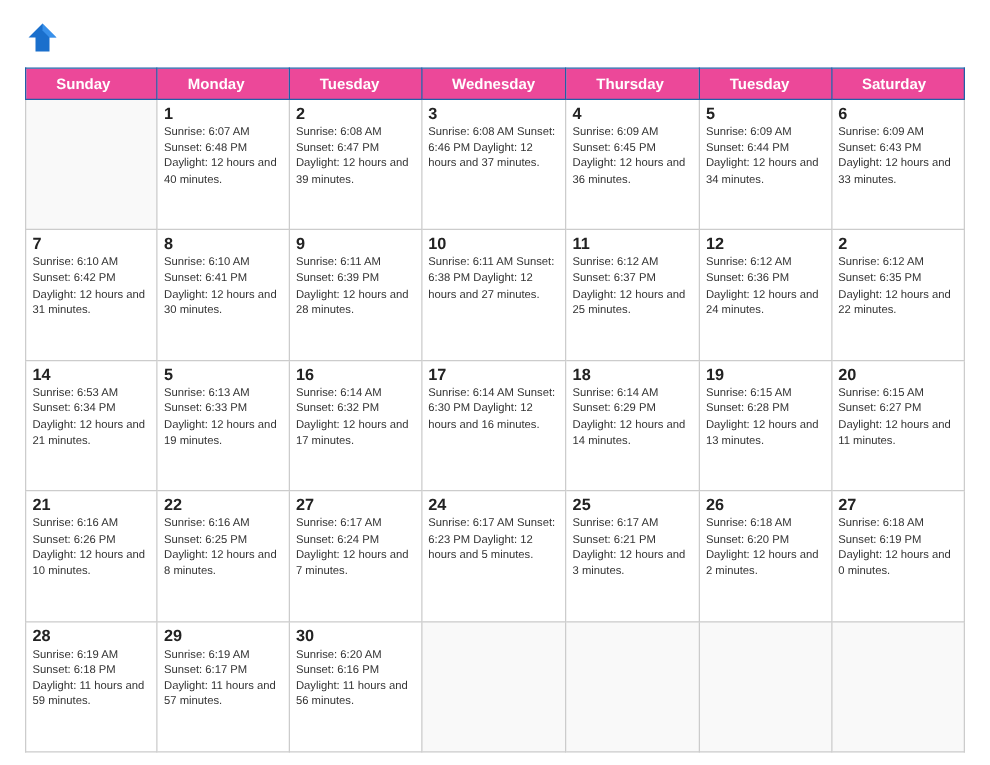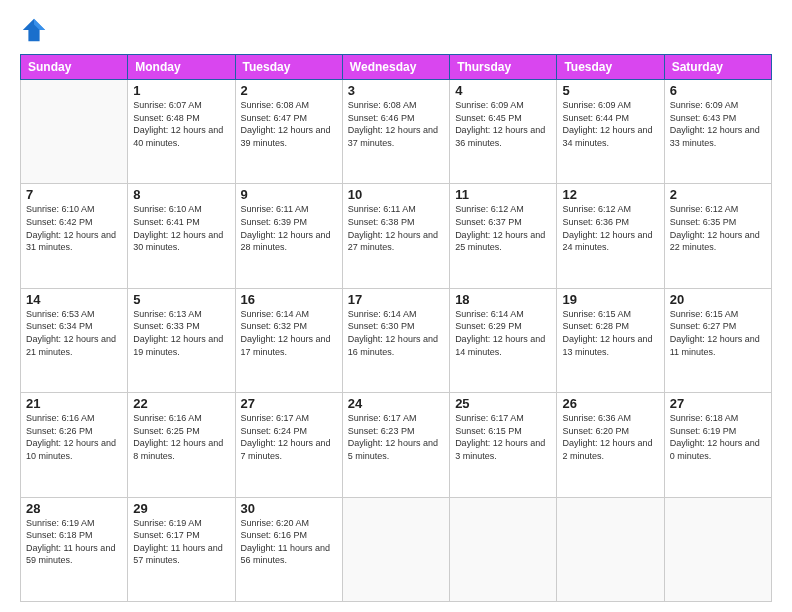--- a/index.html
+++ b/index.html
@@ -59,26 +59,26 @@
     .location-title {
       font-size: 16px;
       color: #444;
     }
     .calendar-table {
       width: 100%;
       border-collapse: collapse;
       flex: 1;
     }
     .calendar-table thead tr th {
-      background-color: #d946ef;
+      background-color: #ec4899;
       color: #fff;
       font-size: 12px;
       font-weight: bold;
       text-align: left;
-      padding: 5px 7px;
+      padding: 5px 24px;
       border: 1px solid #2060a8;
     }
     .calendar-table tbody tr td {
       border: 1px solid #ccc;
       vertical-align: top;
       padding: 3px 5px;
       font-size: 9.5px;
       color: #333;
       width: calc(100% / 7);
       height: 88px;
@@ -308,27 +308,27 @@
           <td>
             <span class="day-number">24</span>
             <div class="day-info">Sunrise: 6:17 AM
 Sunset: 6:23 PM
 Daylight: 12 hours
 and 5 minutes.</div>
           </td>
           <td>
             <span class="day-number">25</span>
             <div class="day-info">Sunrise: 6:17 AM
-Sunset: 6:15 PM
+Sunset: 6:21 PM
 Daylight: 12 hours
 and 3 minutes.</div>
           </td>
           <td>
             <span class="day-number">26</span>
-            <div class="day-info">Sunrise: 6:36 AM
+            <div class="day-info">Sunrise: 6:18 AM
 Sunset: 6:20 PM
 Daylight: 12 hours
 and 2 minutes.</div>
           </td>
           <td>
             <span class="day-number">27</span>
             <div class="day-info">Sunrise: 6:18 AM
 Sunset: 6:19 PM
 Daylight: 12 hours
 and 0 minutes.</div>

